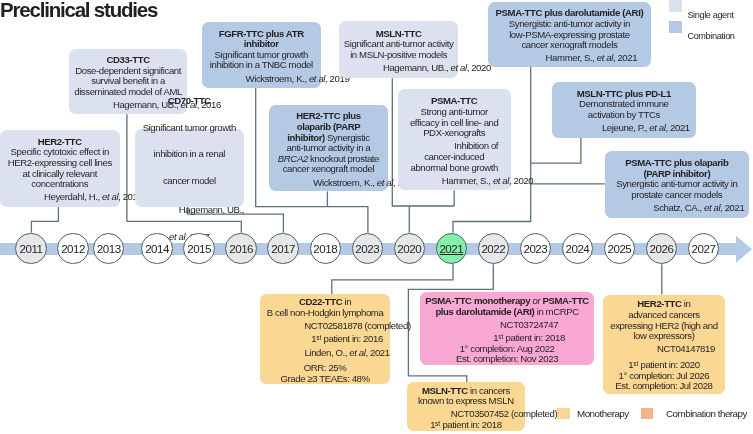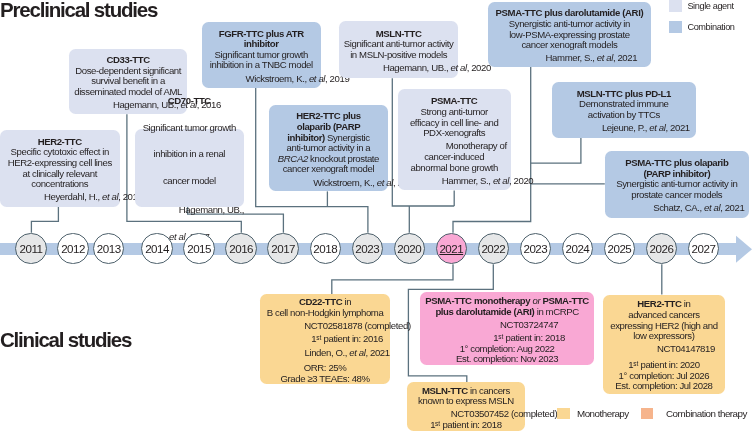--- a/index.html
+++ b/index.html
@@ -16,34 +16,33 @@
   .box .ln.sp2{margin-top:4.9px;}
   .box b{font-weight:bold;}
   .box i{font-style:italic;}
   .box sup{font-size:6.5px;vertical-align:0.25em;line-height:0;letter-spacing:0;}
   .single{background:#dce1f0;}
   .combo{background:#b4c9e4;}
   .mono{background:#fad793;}
   .comboT{background:#f9a8d4;}
   .sw{position:absolute;}
   .lgt{position:absolute;white-space:nowrap;color:#231f20;}
-  .lgt.top{font-size:9.2px;letter-spacing:-0.4px;}
+  .lgt.top{font-size:9.2px;letter-spacing:-0.4px;margin-top:9px;}
   .lgt.bot{font-size:9.8px;letter-spacing:-0.5px;}
   svg#conn{position:absolute;left:0;top:0;width:753px;height:434px;z-index:1;}
   .yr{position:absolute;border-radius:50%;box-sizing:border-box;
       border:1.05px solid #4d606b;display:flex;align-items:center;justify-content:center;
       font-size:11.6px;letter-spacing:-0.5px;color:#231f20;z-index:4;}
   #band{position:absolute;z-index:2;}
 </style>
 </head>
 <body>
 
 <div id="stage">
 <div class="hd" style="left:0px;top:-2px;">Preclinical studies</div>
-<div class="hd" style="left:0px;top:328px;">Clinical studies</div>
 <svg id="conn" viewBox="0 0 753 434">
 <g fill="none" stroke="#5b717e" stroke-width="1.3" stroke-linecap="butt" stroke-linejoin="miter">
 <path d="M 58.4 206.5 L 58.4 221.3 L 31.4 221.3 L 31.4 232.8"></path>
 <path d="M 126.9 114.2 L 126.9 221.3 L 241.3 221.3 L 241.3 232.8"></path>
 <path d="M 187.6 206.5 L 187.6 214.1 L 283.4 214.1 L 283.4 232.8"></path>
 <path d="M 255.7 88 L 255.7 206.6 L 367.9 206.6 L 367.9 232.8"></path>
 <path d="M 327.4 191.4 L 327.4 206.6"></path>
 <path d="M 392.3 78.2 L 392.3 206 L 454.2 206"></path>
 <path d="M 454.2 190.4 L 454.2 206"></path>
 <path d="M 409.3 206 L 409.3 232.8"></path>
@@ -98,21 +97,21 @@
       <div class="ln"><b>MSLN-TTC</b></div>
       <div class="ln">Significant anti-tumor activity</div>
       <div class="ln">in MSLN-positive models</div>
       <div class="ln sp">Hagemann, UB., <i>et al</i>, 2020</div>
     </div>
 <div class="box single" style="left:397.7px;top:89.3px;width:113px;height:101.1px;">
       <div class="ln"><b>PSMA-TTC</b></div>
       <div class="ln">Strong anti-tumor</div>
       <div class="ln">efficacy in cell line- and</div>
       <div class="ln">PDX-xenografts</div>
-      <div class="ln sp">Monotherapy of</div>
+      <div class="ln sp">Inhibition of</div>
       <div class="ln">cancer-induced</div>
       <div class="ln">abnormal bone growth</div>
       <div class="ln sp">Hammer, S., <i>et al</i>, 2020</div>
     </div>
 <div class="box combo" style="left:487.8px;top:2px;width:163.2px;height:65px;">
       <div class="ln"><b>PSMA-TTC plus darolutamide (ARI)</b></div>
       <div class="ln">Synergistic anti-tumor activity in</div>
       <div class="ln">low-PSMA-expressing prostate</div>
       <div class="ln">cancer xenograft models</div>
       <div class="ln sp">Hammer, S., <i>et al</i>, 2021</div>
@@ -170,21 +169,21 @@
 <div class="yr" style="left:15.30px;top:232.70px;width:31.4px;height:31.4px;background:#e6e7e8;">2011</div>
 <div class="yr" style="left:57.33px;top:232.70px;width:31.4px;height:31.4px;background:#ffffff;">2012</div>
 <div class="yr" style="left:93px;top:232.70px;width:31.4px;height:31.4px;background:#ffffff;">2013</div>
 <div class="yr" style="left:141.39px;top:232.70px;width:31.4px;height:31.4px;background:#ffffff;">2014</div>
 <div class="yr" style="left:183.42px;top:232.70px;width:31.4px;height:31.4px;background:#ffffff;">2015</div>
 <div class="yr" style="left:225.45px;top:232.70px;width:31.4px;height:31.4px;background:#e6e7e8;">2016</div>
 <div class="yr" style="left:267.48px;top:232.70px;width:31.4px;height:31.4px;background:#e6e7e8;">2017</div>
 <div class="yr" style="left:309.51px;top:232.70px;width:31.4px;height:31.4px;background:#ffffff;">2018</div>
 <div class="yr" style="left:351.54px;top:232.70px;width:31.4px;height:31.4px;background:#e6e7e8;">2023</div>
 <div class="yr" style="left:393.57px;top:232.70px;width:31.4px;height:31.4px;background:#e6e7e8;">2020</div>
-<div class="yr" style="left:435.60px;top:232.70px;width:31.4px;height:31.4px;background:#f9a8d4;text-decoration:underline;">2021</div>
+<div class="yr" style="left:435.60px;top:232.70px;width:31.4px;height:31.4px;background:#86efac;text-decoration:underline;">2021</div>
 <div class="yr" style="left:477.63px;top:232.70px;width:31.4px;height:31.4px;background:#e6e7e8;">2022</div>
 <div class="yr" style="left:519.66px;top:232.70px;width:31.4px;height:31.4px;background:#ffffff;">2023</div>
 <div class="yr" style="left:561.69px;top:232.70px;width:31.4px;height:31.4px;background:#ffffff;">2024</div>
 <div class="yr" style="left:603.72px;top:232.70px;width:31.4px;height:31.4px;background:#ffffff;">2025</div>
 <div class="yr" style="left:645.75px;top:232.70px;width:31.4px;height:31.4px;background:#e6e7e8;">2026</div>
 <div class="yr" style="left:687.78px;top:232.70px;width:31.4px;height:31.4px;background:#ffffff;">2027</div>
 <div class="sw" style="left:669px;top:0px;width:13px;height:12px;background:#dce1f0;"></div>
 <div class="lgt top" style="left:687.4px;top:1.2px;">Single agent</div>
 <div class="sw" style="left:669px;top:20.8px;width:13px;height:12px;background:#b4c9e4;"></div>
 <div class="lgt top" style="left:687.4px;top:21.8px;">Combination</div>

